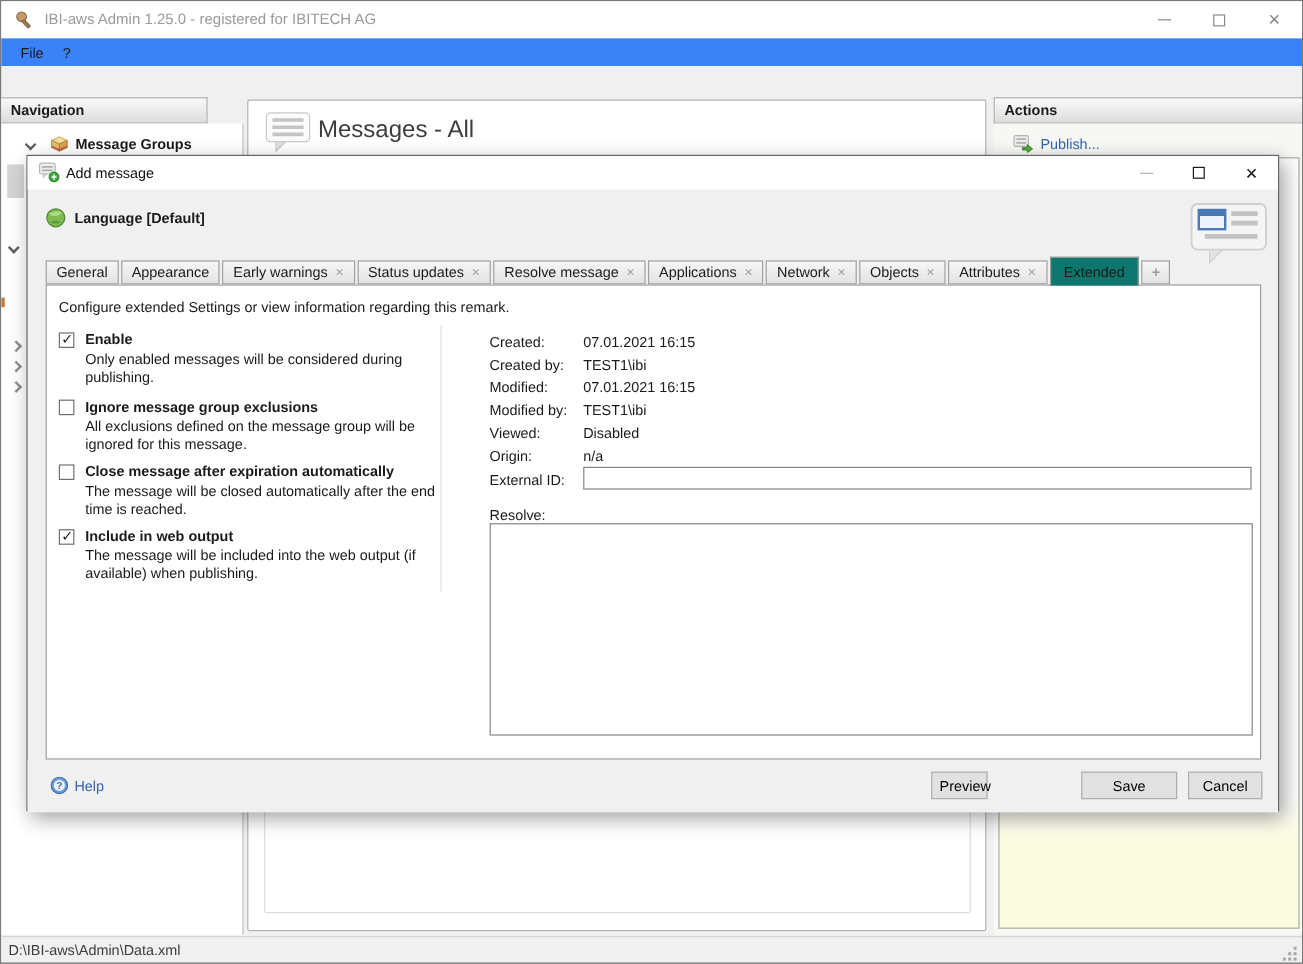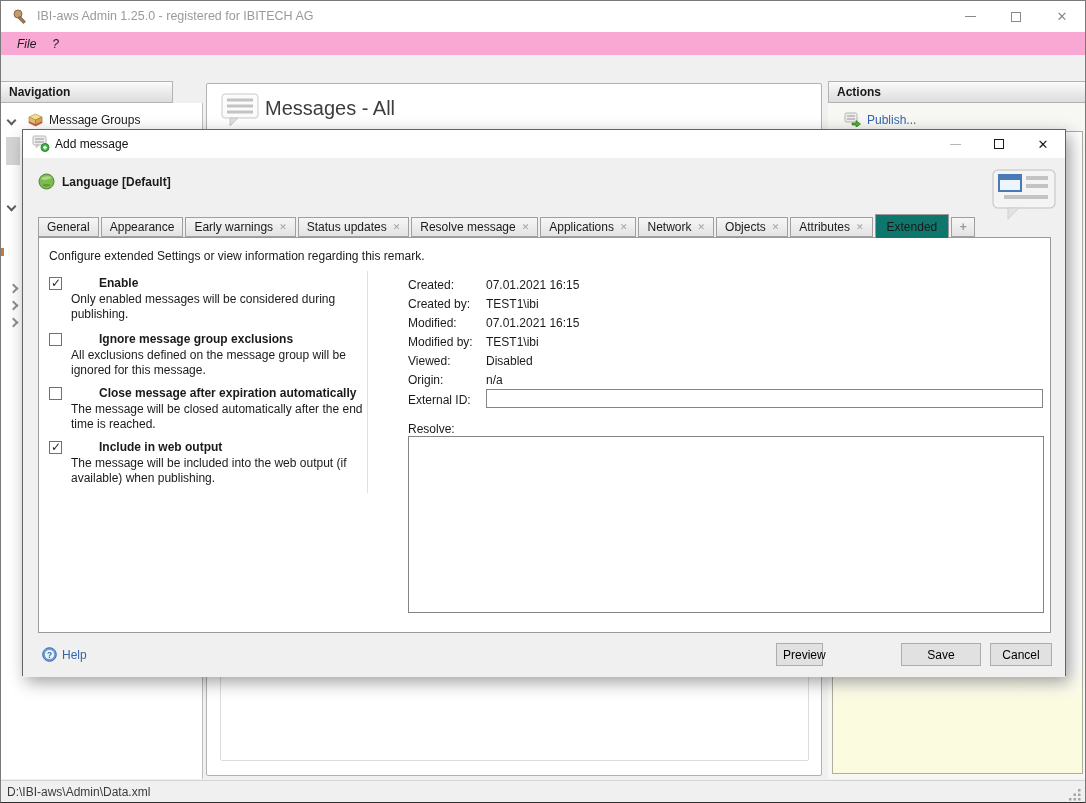--- a/index.html
+++ b/index.html
@@ -9,34 +9,34 @@
   
   .titlebar{position:absolute;left:0;top:0;width:100%;height:31px;background:#fff;}
   .titlebar .appicon{position:absolute;left:11px;top:7px;width:18px;height:18px;}
   .titlebar .title{position:absolute;left:36px;top:0;line-height:31px;color:#9a9a9a;font-size:12.5px;}
   .winbtns{position:absolute;right:0;top:0;height:31px;display:flex;}
   .wbtn{width:46px;height:31px;display:flex;align-items:center;justify-content:center;color:#8a8a8a;}
   .glyph-min{width:11px;height:1px;background:currentColor;display:block;}
   .glyph-max{width:10px;height:10px;border:1px solid currentColor;display:block;}
   .glyph-x{font-size:13px;line-height:1;}
 
-  .menubar{position:absolute;left:0;top:31px;width:100%;height:23px;background:#f9a8d4;display:flex;align-items:center;font-style:italic;}
+  .menubar{position:absolute;left:0;top:31px;width:100%;height:23px;background:#3b82f6;display:flex;align-items:center;}
   .menu-item{padding:0 8px;height:100%;display:flex;align-items:center;}
   .menu-item:first-child{margin-left:8px;}
 
   .toolbar{position:absolute;left:0;top:54px;width:100%;height:26px;background:#f1f1f1;border-bottom:1px solid #e2e2e2;display:flex;align-items:center;}
   .tbtn{display:flex;align-items:center;gap:4px;padding:0 6px;height:100%;}
   .tbtn:first-child{margin-left:4px;}
   .tbtn.disabled{color:#a6a6a6;}
 
   
   .panel-header{position:absolute;height:22px;background:linear-gradient(#fafafa,#dcdcdc);border:1px solid #b3b3b3;font-weight:bold;line-height:20px;padding-left:8px;}
   #nav-header{left:0;top:80px;width:172px;border-left:none;}
   #nav-body{position:absolute;left:0;top:102px;width:202px;height:676px;background:#fff;border-right:1px solid #bdbdbd;}
-  .tree-row{position:absolute;left:0;top:6px;height:18px;display:flex;align-items:center;}
+  .tree-row{position:absolute;left:14px;top:6px;height:18px;display:flex;align-items:center;font-weight:bold;}
   .chev{width:7px;height:7px;border-right:2px solid #5f5f5f;border-bottom:2px solid #5f5f5f;display:inline-block;}
   .chev.down{transform:rotate(45deg);}
   .chev.right{transform:rotate(-45deg);border-color:#8f8f8f;}
   #nav-body .c1{position:absolute;left:7px;top:8px;}
   #nav-body .pkg{position:absolute;left:26px;top:3px;}
   #nav-body .lbl{position:absolute;left:48px;top:4px;}
   .strip-rect{position:absolute;left:5px;top:34px;width:14px;height:28px;background:#d4d4d4;}
   .strip-c0{position:absolute;left:7px;top:100px;}
   .strip-c1{position:absolute;left:9px;top:182px;}
   .strip-c2{position:absolute;left:9px;top:199px;}
@@ -74,21 +74,21 @@
   .tab .tab-x{display:none;color:#a3a3a3;font-size:9px;font-weight:bold;}
   .tab .tab-x.show{display:inline;}
   .tab.active{height:24px;margin-bottom:0;background:#0f766e;border:1px solid #9a9a9a;border-bottom:none;z-index:3;padding:0 11px;}
   .tab.plus{width:24px;justify-content:center;color:#9a9a9a;font-weight:bold;padding:0;}
 
   .content-box{position:absolute;left:15px;top:107px;width:1013px;height:396px;background:#fff;border:1px solid #9a9a9a;z-index:2;}
   .cdesc{position:absolute;left:10px;top:11px;}
   .opt{position:absolute;left:10px;width:320px;}
   .opt .cb{position:absolute;left:0;top:1px;width:13px;height:13px;background:#fff;border:1px solid #707070;}
   .opt .cb.checked::after{content:"✓";position:absolute;left:1px;top:-2px;font-size:12px;font-weight:bold;color:#222;}
-  .opt .olabel{position:absolute;left:22px;top:0;font-weight:bold;white-space:nowrap;margin-left:28px;}
+  .opt .olabel{position:absolute;left:22px;top:0;font-weight:bold;white-space:nowrap;}
   .opt .odesc{position:absolute;left:22px;top:16px;width:305px;line-height:15px;}
   .opt0{top:38px;}.opt1{top:94px;}.opt2{top:148px;}.opt3{top:202px;}
   .vdivider{position:absolute;left:328px;top:33px;width:1px;height:222px;background:#e0e0e0;}
 
   .irow{position:absolute;height:16px;}
   .irow .ilabel{position:absolute;left:369px;white-space:nowrap;}
   .irow .ivalue{position:absolute;left:447px;white-space:nowrap;text-align:right;}
   .r0{top:40px;}.r1{top:59px;}.r2{top:78px;}.r3{top:97px;}.r4{top:116px;}.r5{top:135px;}
   .extid-label{position:absolute;left:369px;top:155px;}
   .txt{position:absolute;left:447px;top:151px;width:557px;height:19px;border:1px solid #848484;background:#fff;padding:0 3px;font-size:12px;}

